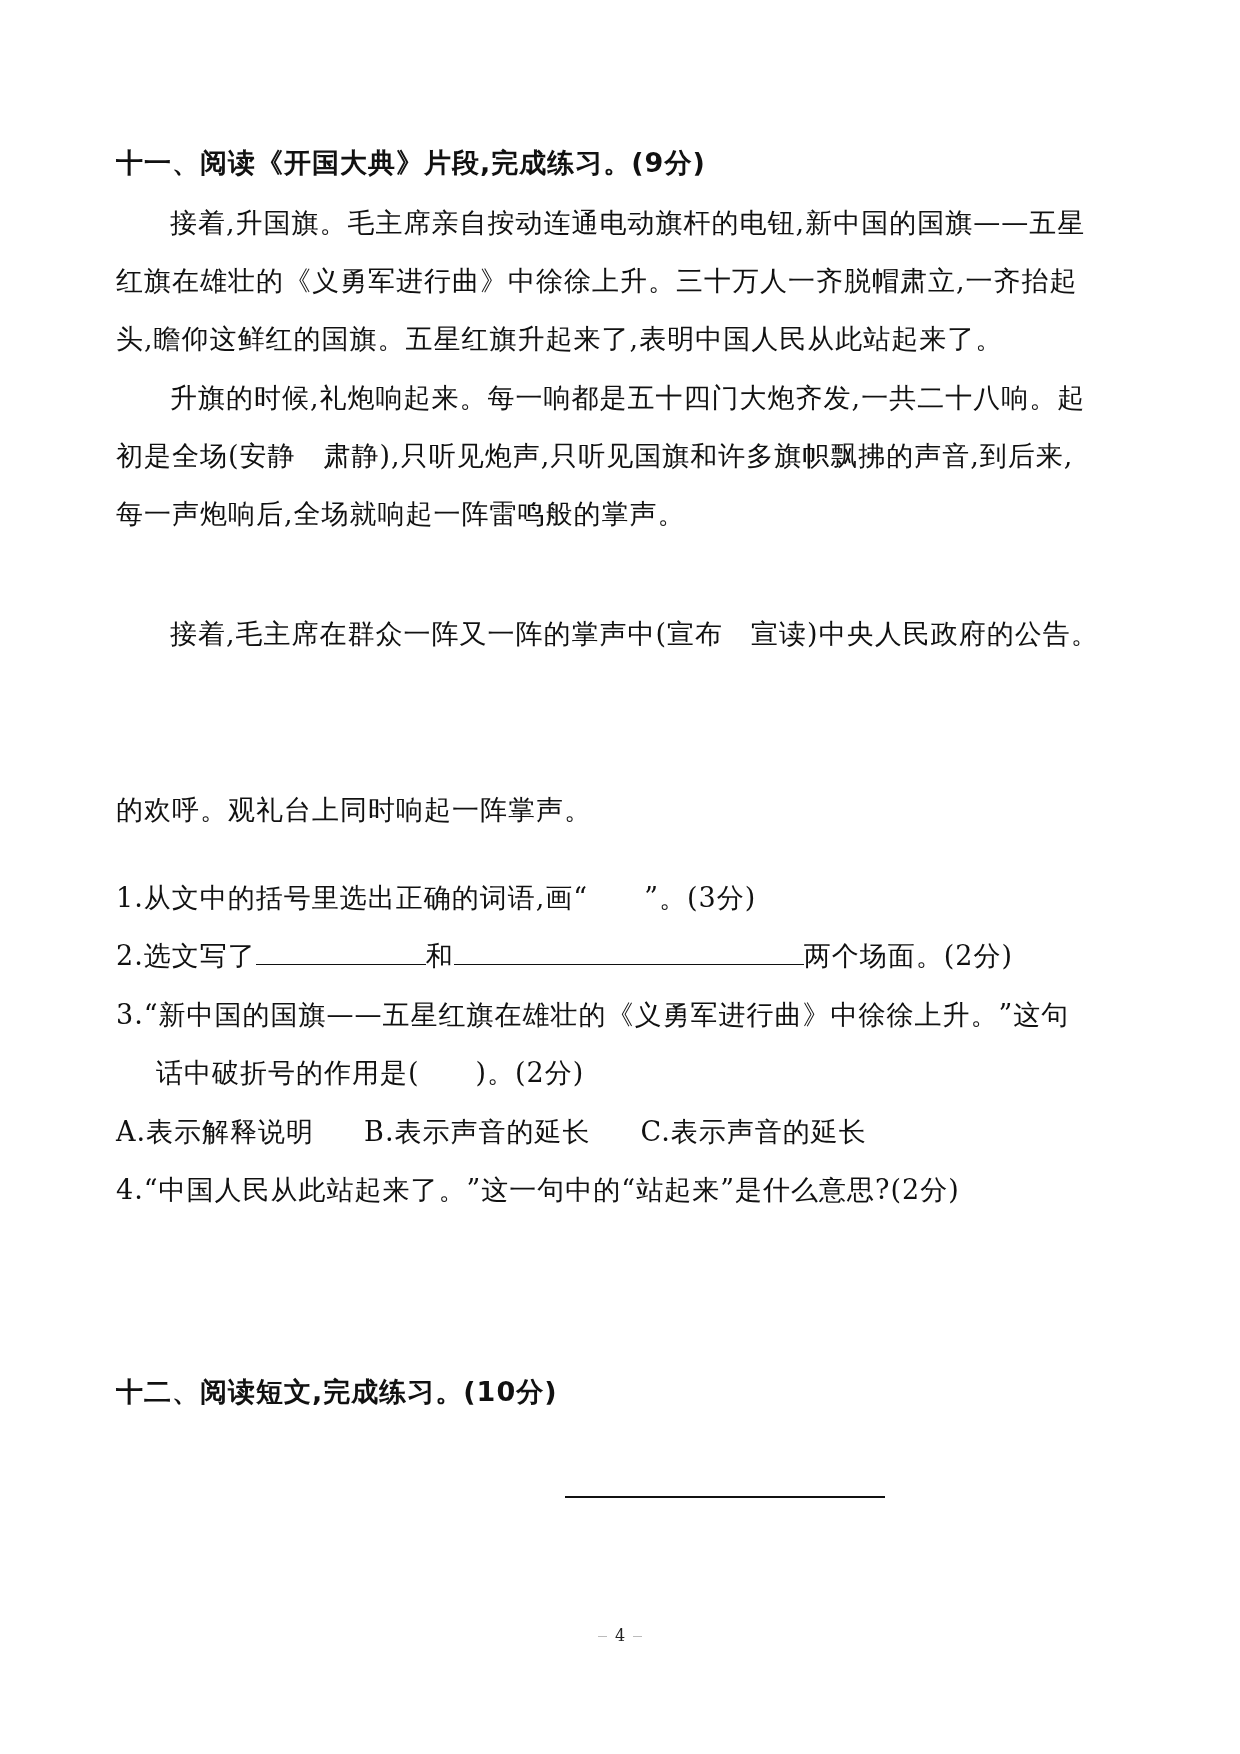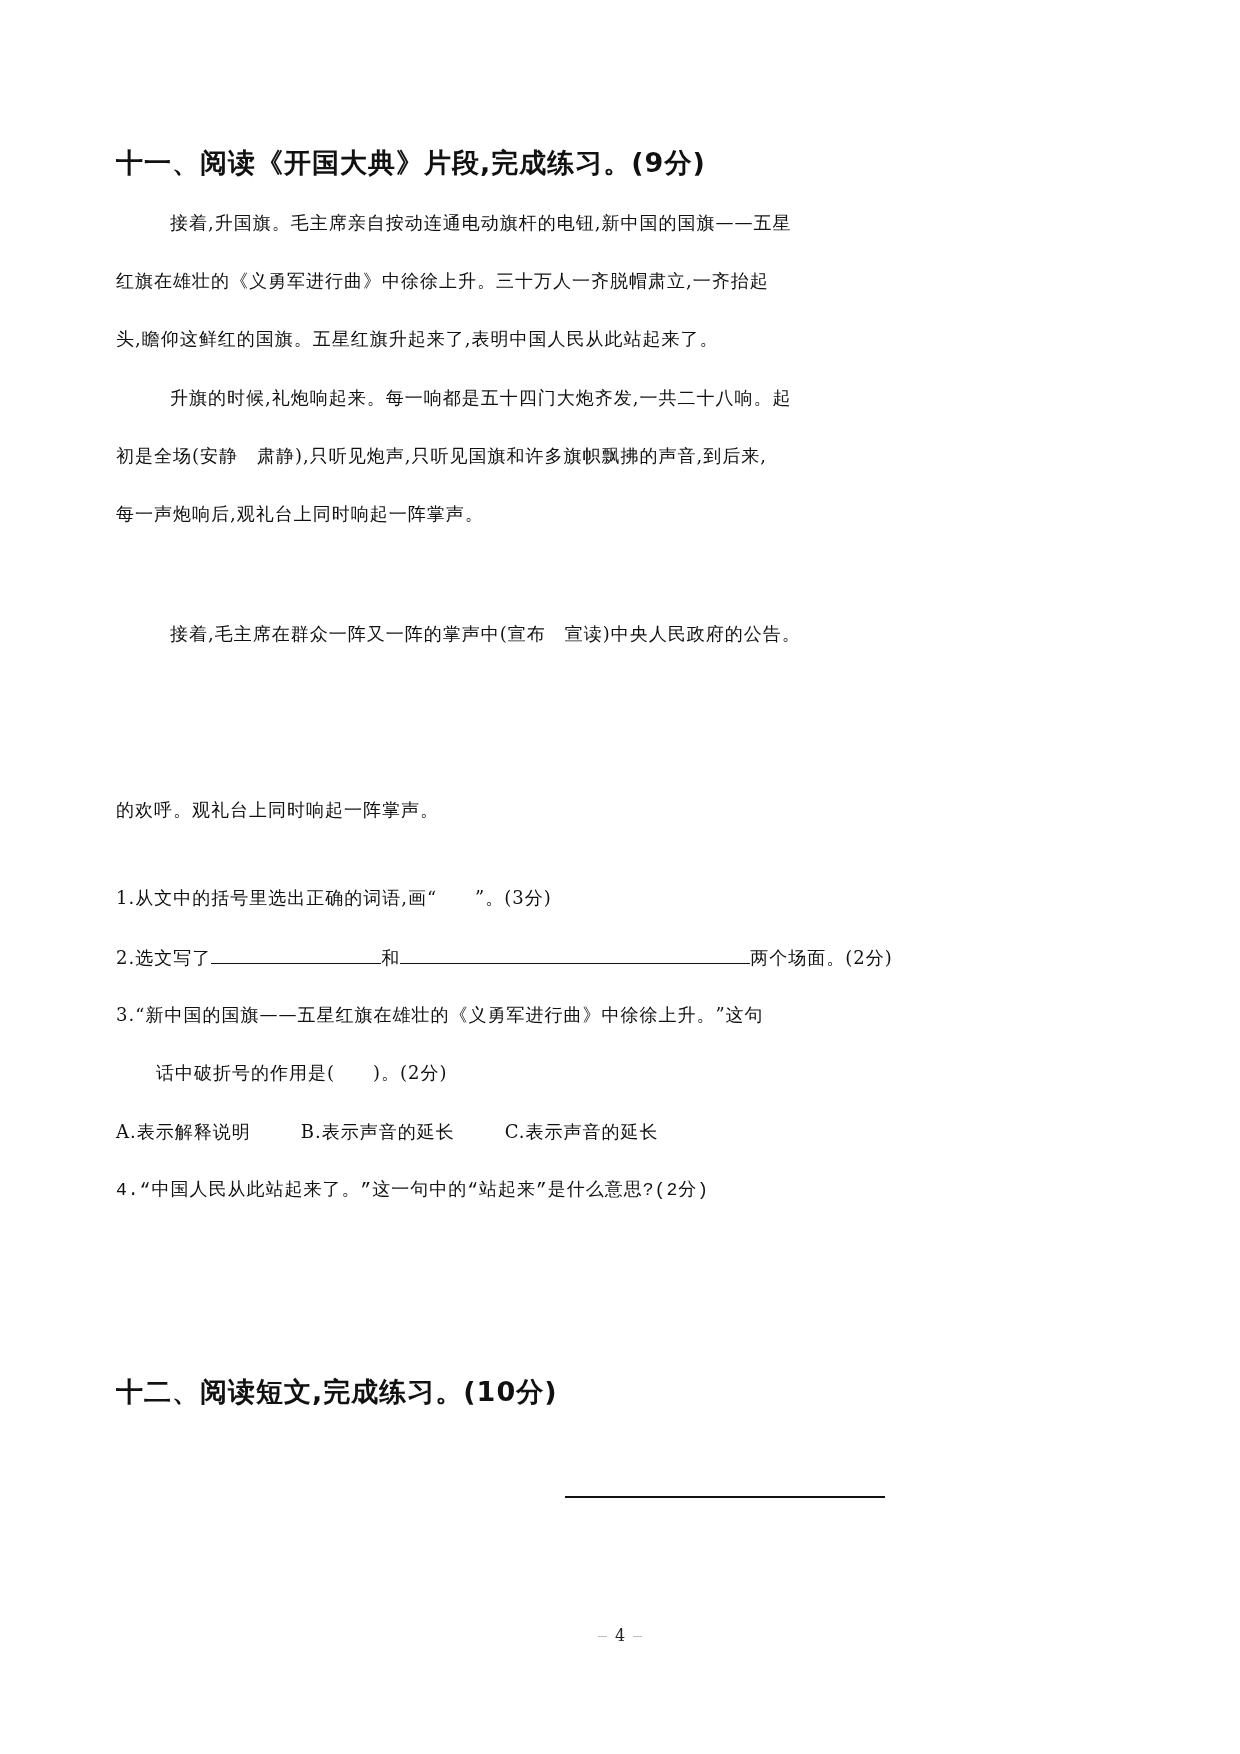--- a/index.html
+++ b/index.html
@@ -19,21 +19,21 @@
       position: absolute;
       left: 0;
       top: 0;
       width: 1240px;
       height: 1754px;
     }
     .line {
       position: absolute;
       left: 116px;
       white-space: nowrap;
-      font-size: 18px;
+      font-size: 27px;
       line-height: 34px;
       letter-spacing: 1px;
     }
     .indent {
       left: 170px;
     }
     .heading {
       font-weight: bold;
       font-family: "DejaVu Sans", "Liberation Sans", sans-serif;
       font-size: 27px;
@@ -81,38 +81,38 @@
 <div class="page">
 
   <div class="line heading" style="top:146px;">十一、阅读《开国大典》片段,完成练习。(9分)</div>
 
   <div class="line indent" style="top:206px;">接着,升国旗。毛主席亲自按动连通电动旗杆的电钮,新中国的国旗——五星</div>
   <div class="line" style="top:264px;">红旗在雄壮的《义勇军进行曲》中徐徐上升。三十万人一齐脱帽肃立,一齐抬起</div>
   <div class="line" style="top:322px;">头,瞻仰这鲜红的国旗。五星红旗升起来了,表明中国人民从此站起来了。</div>
 
   <div class="line indent" style="top:381px;">升旗的时候,礼炮响起来。每一响都是五十四门大炮齐发,一共二十八响。起</div>
   <div class="line" style="top:439px;">初是全场(安静　肃静),只听见炮声,只听见国旗和许多旗帜飘拂的声音,到后来,</div>
-  <div class="line" style="top:497px;">每一声炮响后,观礼台上同时响起一阵掌声。</div>
+  <div class="line" style="top:497px;">每一声炮响后,全场就响起一阵雷鸣般的掌声。</div>
 
   <div class="line indent" style="top:617px;">接着,毛主席在群众一阵又一阵的掌声中(宣布　宣读)中央人民政府的公告。</div>
   <div class="line" style="top:793px;">的欢呼。观礼台上同时响起一阵掌声。</div>
 
   <div class="line" style="top:881px;">1.从文中的括号里选出正确的词语,画“　　”。(3分)</div>
 
   <div class="line" style="top:939px;">
     <span>2.选文写了</span><span class="blank blank-1"></span><span>和</span><span class="blank blank-2"></span><span>两个场面。(2分)</span>
   </div>
 
   <div class="line" style="top:998px;">3.“新中国的国旗——五星红旗在雄壮的《义勇军进行曲》中徐徐上升。”这句</div>
   <div class="line" style="top:1056px;margin-left:40px;">话中破折号的作用是(　　)。(2分)</div>
   <div class="line" style="top:1115px;">
     <span>A.表示解释说明</span><span class="gap"></span><span>B.表示声音的延长</span><span class="gap"></span><span>C.表示声音的延长</span>
   </div>
 
-  <div class="line" style="top:1173px;font-family:Liberation Mono, monospace;">4.“中国人民从此站起来了。”这一句中的“站起来”是什么意思?(2分)</div>
+  <div class="line" style="top:1173px;">4.“中国人民从此站起来了。”这一句中的“站起来”是什么意思?(2分)</div>
 
   <div class="line heading" style="top:1375px;">十二、阅读短文,完成练习。(10分)</div>
 
   <div class="answer-line"></div>
 
   <div class="page-number">
     <span class="dash"></span><span>4</span><span class="dash"></span>
   </div>
 
 </div>

